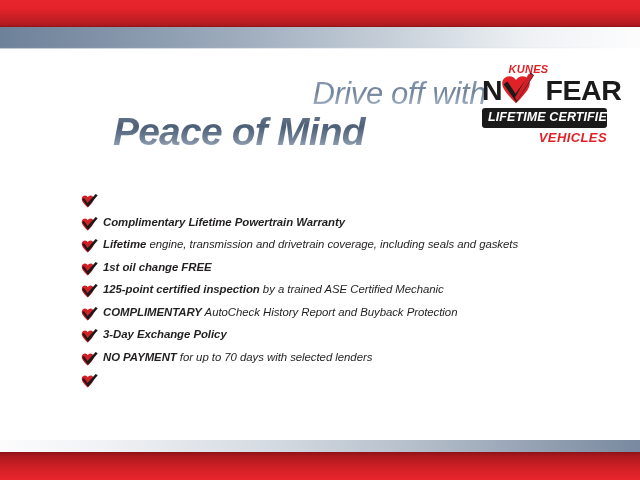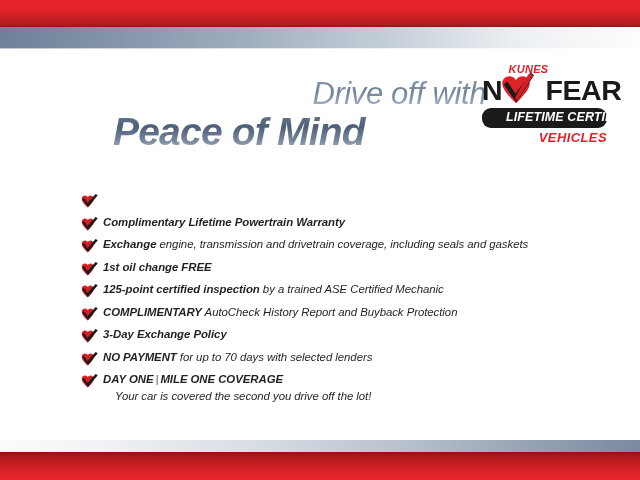--- a/index.html
+++ b/index.html
@@ -131,22 +131,22 @@
     position: absolute;
     left: 15px;
     top: -5px;
     width: 38px;
     height: 38px;
     pointer-events: none;
   }
   .logo-bar {
     margin-top: 2px;
     background: #1a1a1a;
-    border-radius: 9px;
-    padding: 3px 5px 4px 24px;
+    border-radius: 3px;
+    padding: 3px 5px 4px 6px;
     text-align: center;
   }
   .logo-bar-text {
     font-size: 12.5px;
     font-weight: 700;
     font-style: italic;
     letter-spacing: 0.1px;
     color: #ffffff;
     line-height: 1;
     white-space: nowrap;
@@ -254,21 +254,21 @@
         <path d="M4.5 13.5 L8.2 10.8 L15.8 21.5 L33 2 L37.5 5 L16.8 29.5 Z" fill="#1a1a1a"></path>
       </svg>
       <div class="bullet-text"><span class="b">Complimentary Lifetime Powertrain Warranty</span><span class="n"></span></div>
     </div>
 
     <div class="bullet-row">
       <svg class="bullet-check" viewBox="0 0 40 34">
         <path d="M16 31 C9 24 3.5 18 3.5 12.5 C3.5 8.2 6.7 5.3 10.4 5.3 C13.2 5.3 15 6.9 16.3 9.1 C17.6 6.9 19.4 5.3 22.2 5.3 C25.9 5.3 29 8.2 29 12.5 C29 18 23.5 24 16 31 Z" fill="#d31f26"></path>
         <path d="M4.5 13.5 L8.2 10.8 L15.8 21.5 L33 2 L37.5 5 L16.8 29.5 Z" fill="#1a1a1a"></path>
       </svg>
-      <div class="bullet-text"><span class="b">Exchange</span><span class="n"> engine, transmission and drivetrain coverage, including seals and gaskets</span></div>
+      <div class="bullet-text"><span class="b">Lifetime</span><span class="n"> engine, transmission and drivetrain coverage, including seals and gaskets</span></div>
     </div>
 
     <div class="bullet-row">
       <svg class="bullet-check" viewBox="0 0 40 34">
         <path d="M16 31 C9 24 3.5 18 3.5 12.5 C3.5 8.2 6.7 5.3 10.4 5.3 C13.2 5.3 15 6.9 16.3 9.1 C17.6 6.9 19.4 5.3 22.2 5.3 C25.9 5.3 29 8.2 29 12.5 C29 18 23.5 24 16 31 Z" fill="#d31f26"></path>
         <path d="M4.5 13.5 L8.2 10.8 L15.8 21.5 L33 2 L37.5 5 L16.8 29.5 Z" fill="#1a1a1a"></path>
       </svg>
       <div class="bullet-text"><span class="b">1st oil change FREE</span><span class="n"></span></div>
     </div>
 
@@ -302,21 +302,20 @@
         <path d="M4.5 13.5 L8.2 10.8 L15.8 21.5 L33 2 L37.5 5 L16.8 29.5 Z" fill="#1a1a1a"></path>
       </svg>
       <div class="bullet-text"><span class="b">NO PAYMENT</span><span class="n"> for up to 70 days with selected lenders</span></div>
     </div>
 
     <div class="bullet-row">
       <svg class="bullet-check" viewBox="0 0 40 34">
         <path d="M16 31 C9 24 3.5 18 3.5 12.5 C3.5 8.2 6.7 5.3 10.4 5.3 C13.2 5.3 15 6.9 16.3 9.1 C17.6 6.9 19.4 5.3 22.2 5.3 C25.9 5.3 29 8.2 29 12.5 C29 18 23.5 24 16 31 Z" fill="#d31f26"></path>
         <path d="M4.5 13.5 L8.2 10.8 L15.8 21.5 L33 2 L37.5 5 L16.8 29.5 Z" fill="#1a1a1a"></path>
       </svg>
-      <div class="bullet-text"><span class="b">DAY ONE</span><span class="pipe">|</span><span class="b">MILE ONE COVERAGE</span><span class="bullet-sub">Your car is covered the second you drive off the lot!</span></div>
     </div>
 
   </div>
 
   <div class="bot-gray"></div>
   <div class="bot-red"></div>
 
 </div>
 
 </body></html>

